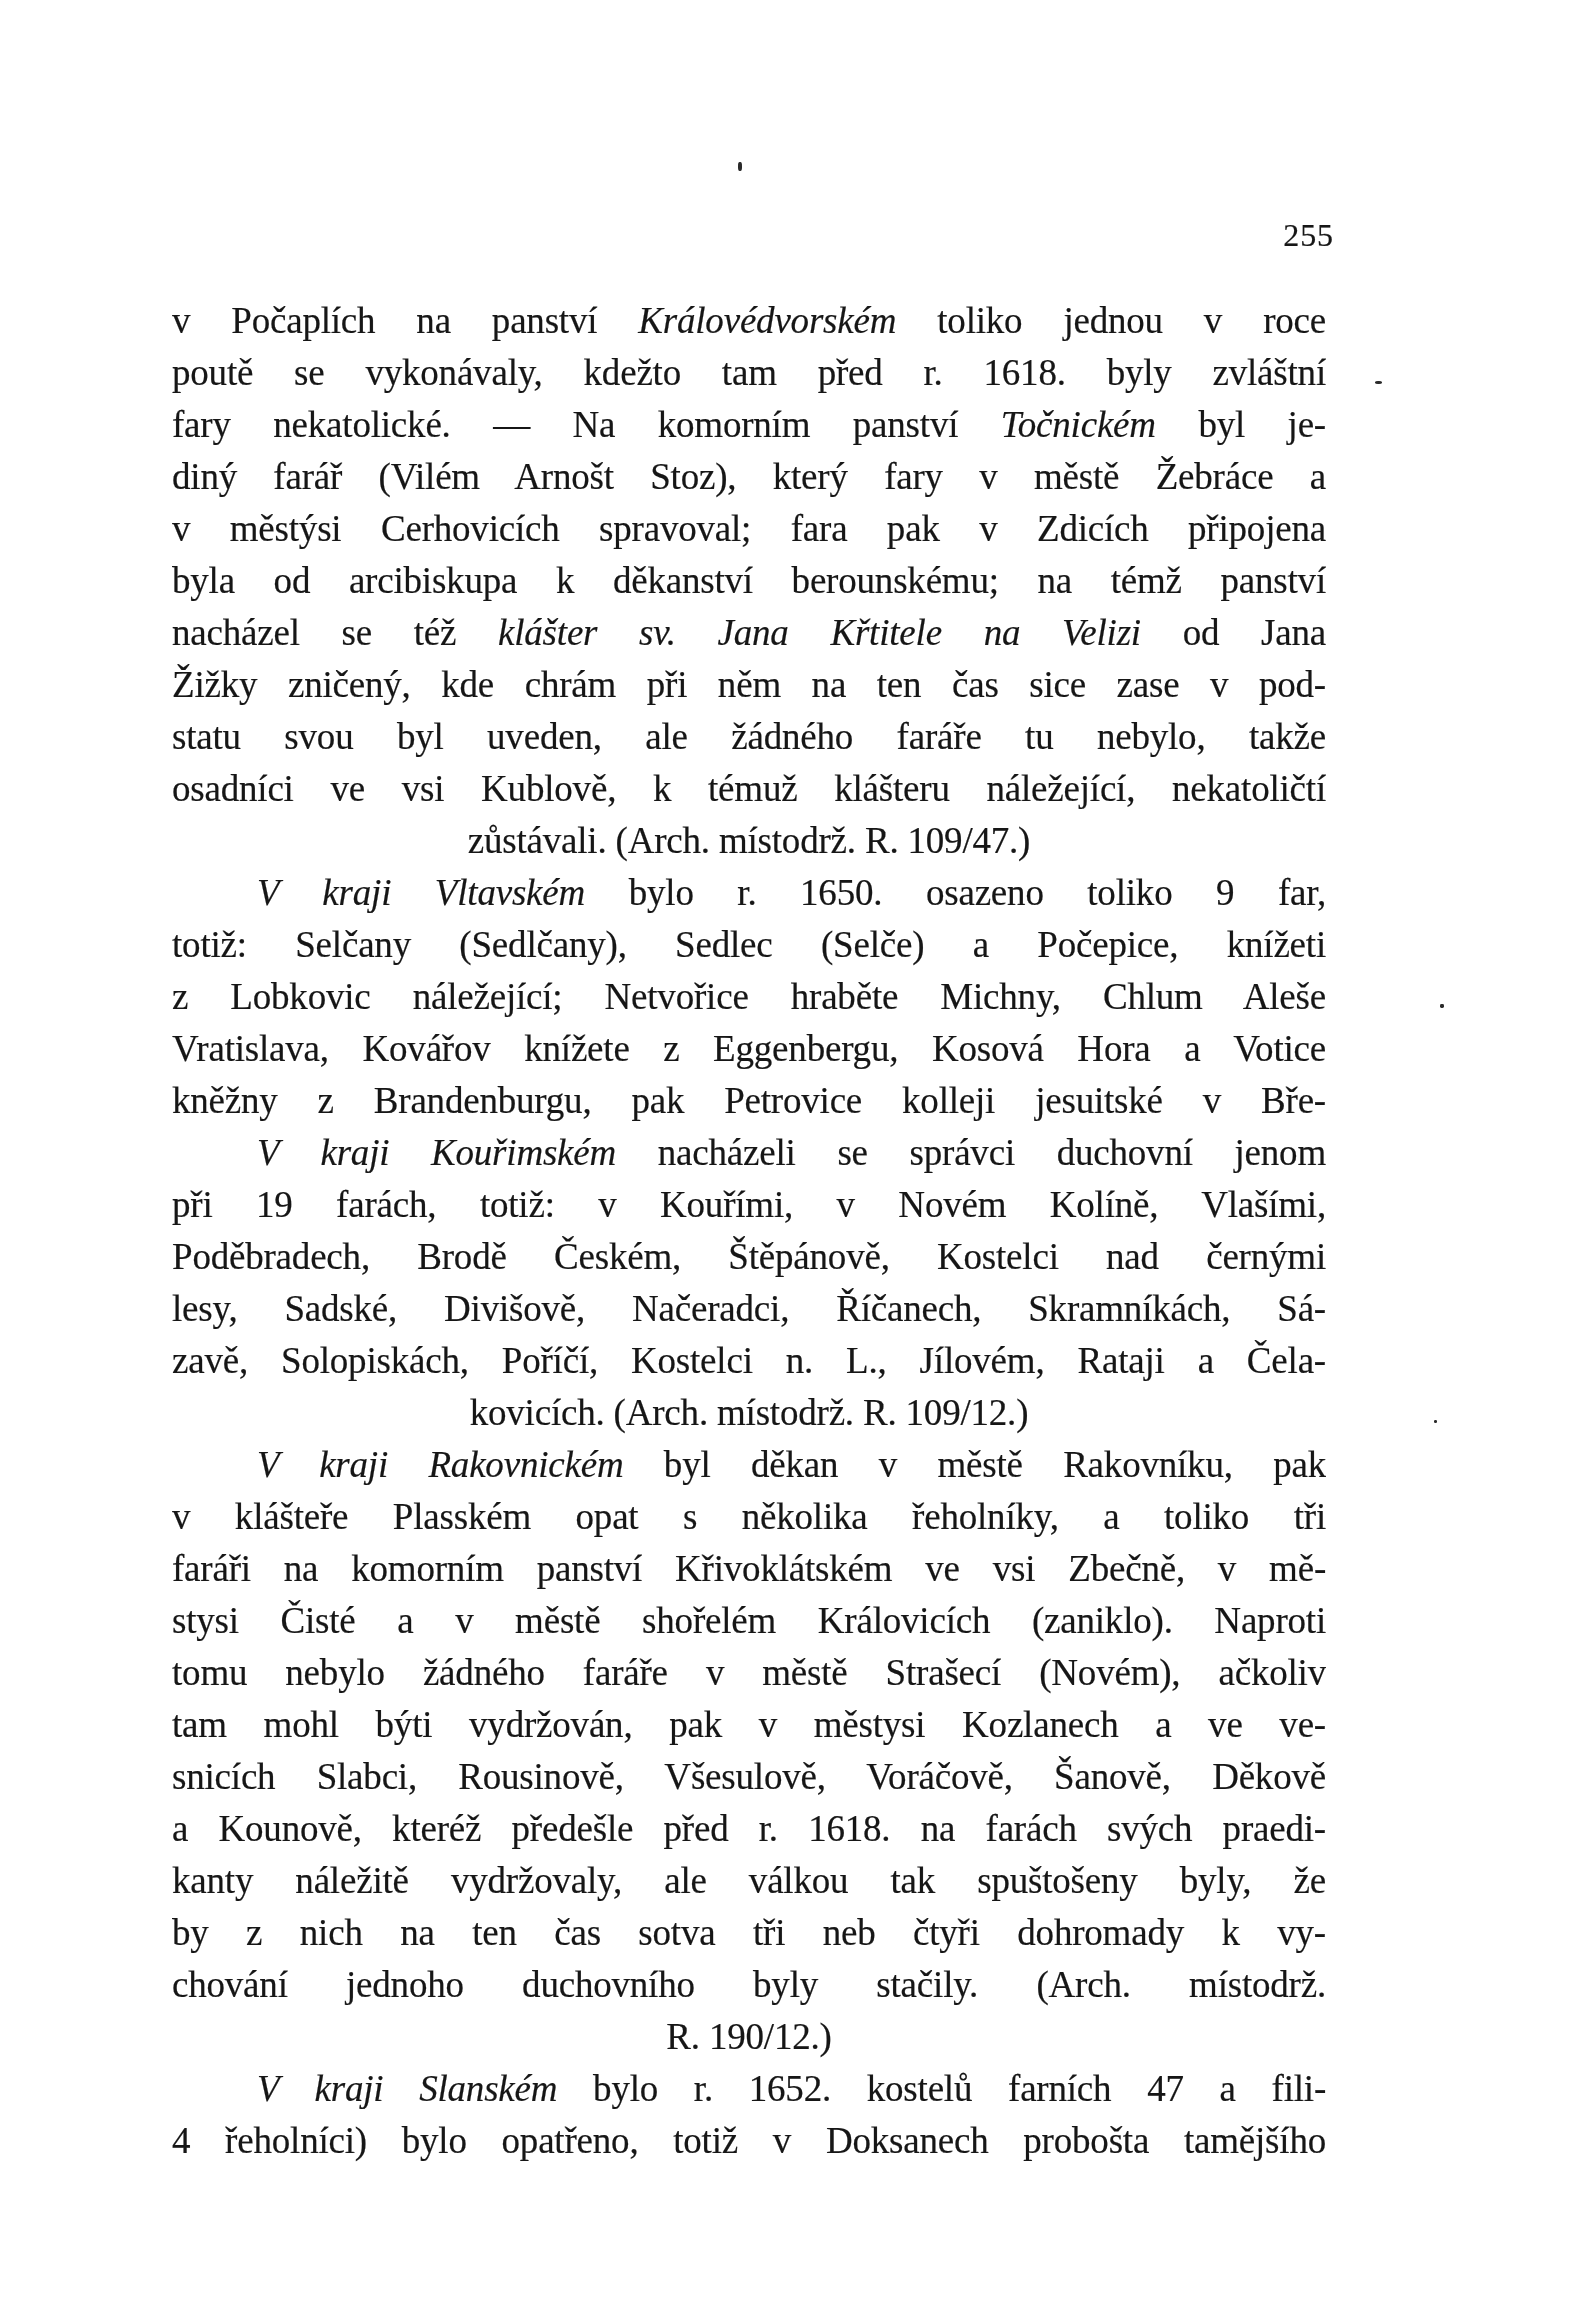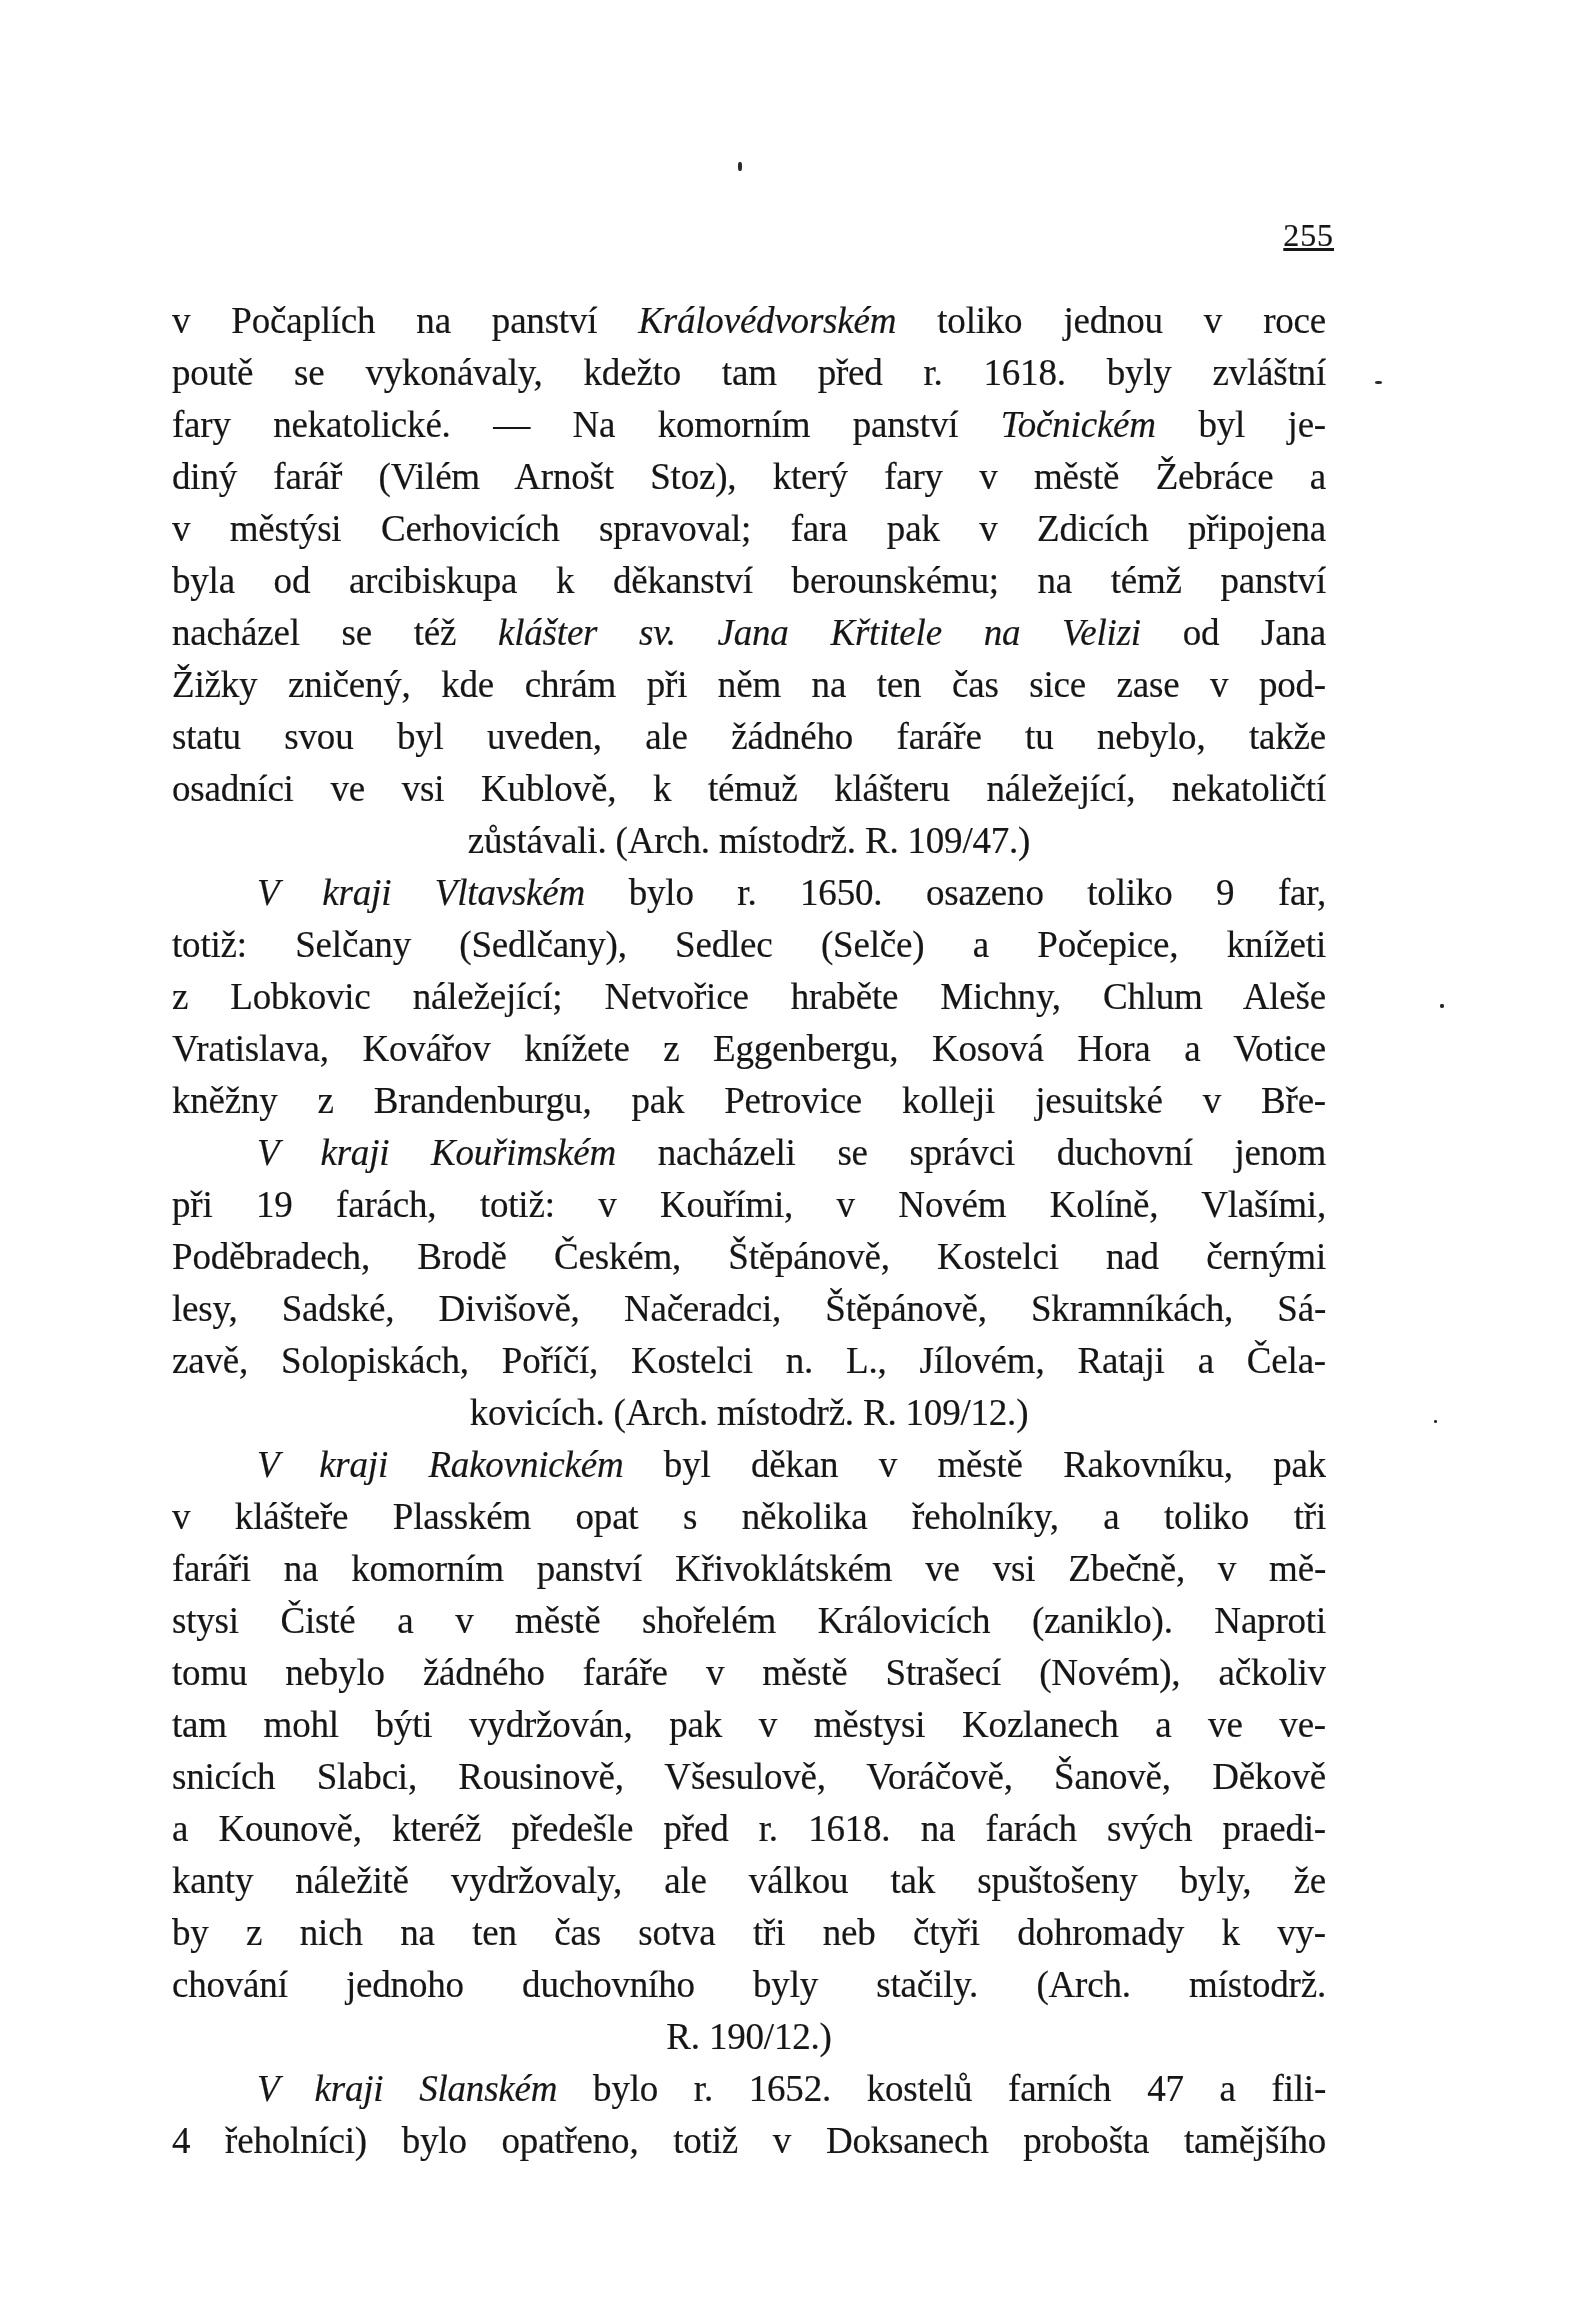--- a/index.html
+++ b/index.html
@@ -16,21 +16,20 @@
     overflow: hidden;
   }
   .page-number {
     position: absolute;
     top: 217px;
     left: 180px;
     width: 1154px;
     text-align: right;
     font-size: 32px;
     letter-spacing: 0.9px;
-    text-decoration: underline;
     -webkit-text-stroke: 0.2px #161616;
   }
   .text-block {
     position: absolute;
     top: 295px;
     left: 172px;
     width: 1154px;
     font-size: 37px;
     line-height: 52px;
     letter-spacing: -0.2px;
@@ -80,21 +79,21 @@
     <div class="line j"><span class="seg">osadníci ve vsi Kublově, k témuž klášteru náležející, nekatoličtí</span></div>
     <div class="line"><span class="seg">zůstávali. (Arch. místodrž. R. 109/47.)</span></div>
     <div class="line j indent"><span class="seg it">V kraji Vltavském</span><span class="seg"> bylo r. 1650. osazeno toliko 9 far,</span></div>
     <div class="line j"><span class="seg">totiž: Selčany (Sedlčany), Sedlec (Selče) a Počepice, knížeti</span></div>
     <div class="line j"><span class="seg">z Lobkovic náležející; Netvořice hraběte Michny, Chlum Aleše</span></div>
     <div class="line j"><span class="seg">Vratislava, Kovářov knížete z Eggenbergu, Kosová Hora a Votice</span></div>
     <div class="line j"><span class="seg">kněžny z Brandenburgu, pak Petrovice kolleji jesuitské v Bře-</span></div>
     <div class="line j indent"><span class="seg it">V kraji Kouřimském</span><span class="seg"> nacházeli se správci duchovní jenom</span></div>
     <div class="line j"><span class="seg">při 19 farách, totiž: v Kouřími, v Novém Kolíně, Vlašími,</span></div>
     <div class="line j"><span class="seg">Poděbradech, Brodě Českém, Štěpánově, Kostelci nad černými</span></div>
-    <div class="line j"><span class="seg">lesy, Sadské, Divišově, Načeradci, Štěpánově, Skramníkách, Sá-</span></div>
+    <div class="line j"><span class="seg">lesy, Sadské, Divišově, Načeradci, Říčanech, Skramníkách, Sá-</span></div>
     <div class="line j"><span class="seg">zavě, Solopiskách, Poříčí, Kostelci n. L., Jílovém, Rataji a Čela-</span></div>
     <div class="line"><span class="seg">kovicích. (Arch. místodrž. R. 109/12.)</span></div>
     <div class="line j indent"><span class="seg it">V kraji Rakovnickém</span><span class="seg"> byl děkan v městě Rakovníku, pak</span></div>
     <div class="line j"><span class="seg">v klášteře Plasském opat s několika řeholníky, a toliko tři</span></div>
     <div class="line j"><span class="seg">faráři na komorním panství Křivoklátském ve vsi Zbečně, v mě-</span></div>
     <div class="line j"><span class="seg">stysi Čisté a v městě shořelém Královicích (zaniklo).  Naproti</span></div>
     <div class="line j"><span class="seg">tomu nebylo žádného faráře v městě Strašecí (Novém), ačkoliv</span></div>
     <div class="line j"><span class="seg">tam mohl býti vydržován, pak v městysi Kozlanech a ve ve-</span></div>
     <div class="line j"><span class="seg">snicích Slabci, Rousinově, Všesulově, Voráčově, Šanově, Děkově</span></div>
     <div class="line j"><span class="seg">a Kounově, kteréž předešle před r. 1618. na farách svých praedi-</span></div>

